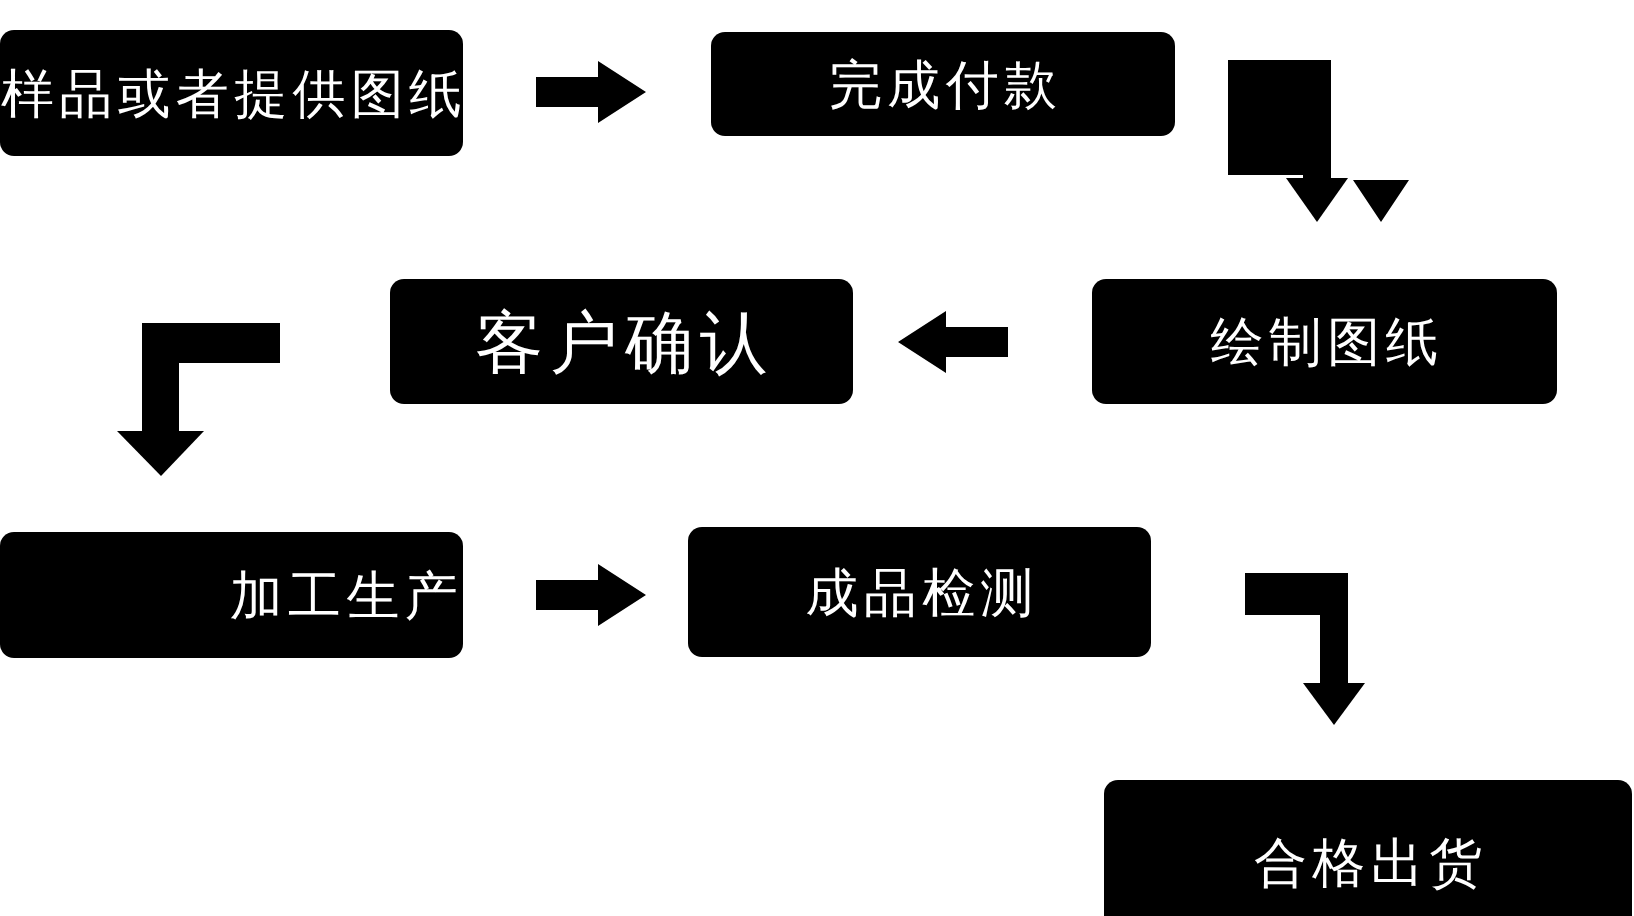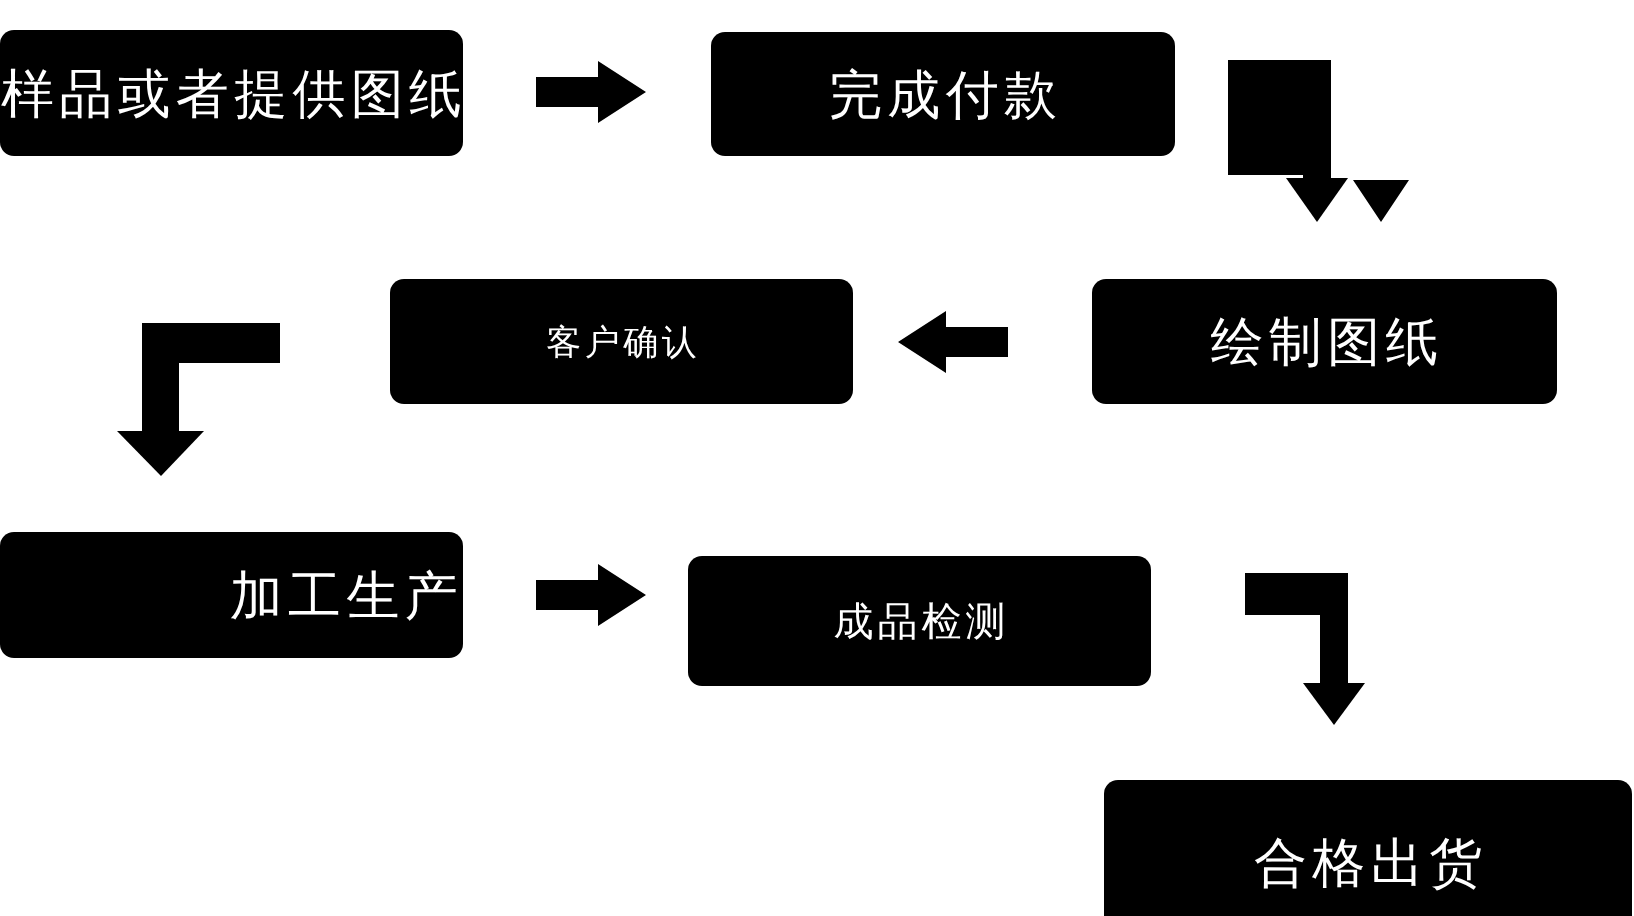--- a/index.html
+++ b/index.html
@@ -57,34 +57,34 @@
   <div class="node" style="left:0px; top:2px; width:463px; height:126px; font-size:53px;">
     <span>样品或者提供图纸</span>
   </div>
 
   <div class="arrow" style="left:536px; top:33px; width:110px; height:62px;">
     <svg viewBox="0 0 110 62" preserveAspectRatio="none">
       <polygon points="0,16 62,16 62,0 110,31 62,62 62,46 0,46"></polygon>
     </svg>
   </div>
 
-  <div class="node" style="left:711px; top:4px; width:464px; height:124px; font-size:53px;">
+  <div class="node" style="left:711px; top:4px; width:464px; height:104px; font-size:53px;">
     <span>完成付款</span>
   </div>
 
   <div class="arrow" style="left:1228px; top:32px; width:153px; height:162px;">
     <svg viewBox="0 0 153 162" preserveAspectRatio="none">
       <path d="M 0,0 L 153,0 L 153,120 L 153,120 L 125,120 L 153,162 L 181,120 L 153,120 L 153,0 Z"></path>
       <path d="M 0,0 L 103,0 L 103,115 L 0,115 Z"></path>
       <path d="M 75,0 L 103,0 L 103,125 L 75,125 Z"></path>
       <polygon points="58,118 120,118 89,162"></polygon>
     </svg>
   </div>
 
-  <div class="node" style="left:390px; top:251px; width:463px; height:125px; font-size:35px;">
+  <div class="node" style="left:390px; top:251px; width:463px; height:125px; font-size:68px;">
     <span>客户确认</span>
   </div>
 
   <div class="arrow" style="left:898px; top:283px; width:110px; height:62px;">
     <svg viewBox="0 0 110 62" preserveAspectRatio="none">
       <polygon points="110,16 48,16 48,0 0,31 48,62 48,46 110,46"></polygon>
     </svg>
   </div>
 
   <div class="node" style="left:1092px; top:251px; width:465px; height:125px; font-size:53px;">
@@ -102,21 +102,21 @@
   <div class="node" style="left:0px; top:504px; width:463px; height:126px; font-size:53px;justify-content:flex-end;">
     <span>加工生产</span>
   </div>
 
   <div class="arrow" style="left:536px; top:536px; width:110px; height:62px;">
     <svg viewBox="0 0 110 62" preserveAspectRatio="none">
       <polygon points="0,16 62,16 62,0 110,31 62,62 62,46 0,46"></polygon>
     </svg>
   </div>
 
-  <div class="node" style="left:688px; top:528px; width:463px; height:130px; font-size:40px;">
+  <div class="node" style="left:688px; top:499px; width:463px; height:130px; font-size:53px;">
     <span>成品检测</span>
   </div>
 
   <div class="arrow" style="left:1245px; top:545px; width:153px; height:152px;">
     <svg viewBox="0 0 153 152" preserveAspectRatio="none">
       <path d="M 0,0 L 103,0 L 103,42 L 0,42 Z"></path>
       <path d="M 75,0 L 103,0 L 103,112 L 75,112 Z"></path>
       <polygon points="58,110 120,110 89,152"></polygon>
     </svg>
   </div>

